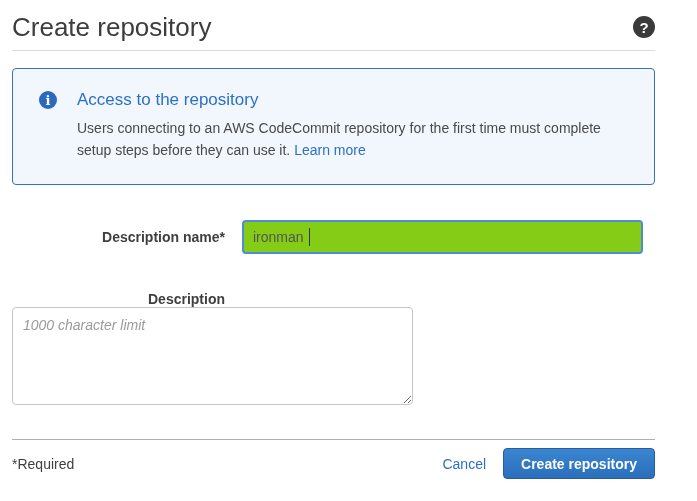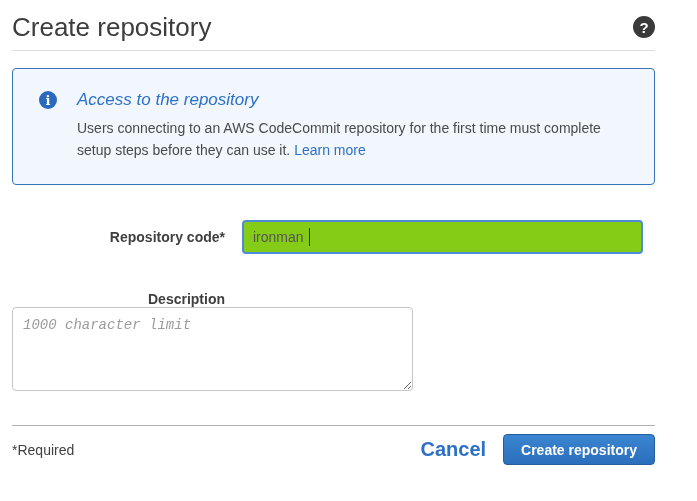--- a/index.html
+++ b/index.html
@@ -50,21 +50,21 @@
     width: 18px; height: 18px; border-radius: 50%;
     background: #2a69bd; color: #ffffff;
     display: flex; align-items: center; justify-content: center;
     font-family: "DejaVu Serif", serif;
     font-weight: bold; font-size: 13px; line-height: 1;
     flex-shrink: 0; margin-top: 1px;
   }
   .info-text { margin-left: 20px; }
   .info-title {
     font-size: 17px; font-weight: 400; color: #2c70c7;
-    margin: 0 0 7px 0; line-height: 20px; font-style: italic;
+    margin: 0 0 7px 0; line-height: 20px;
   }
   .info-body {
     font-size: 14px; line-height: 22px; color: #4a4a4a;
     max-width: 537px;
   }
   .link { color: #2c70c7; text-decoration: none; cursor: pointer; }
 
   
   .form { margin-top: 35px; }
   .form-row { display: flex; }
@@ -82,39 +82,39 @@
     border: 2px solid #4f8cd8; border-radius: 4px;
     padding: 0 9px; font-size: 14px; color: #555555;
     font-family: "Liberation Sans", sans-serif;
     outline: none; background: #84cc16;
   }
   .caret {
     position: absolute; left: 67px; top: 8px;
     width: 1px; height: 18px; background: #333333;
   }
   .textarea {
-    width: 401px; height: 84px;
+    width: 401px; height: 98px;
     border: 1px solid #c6c6c6; border-radius: 4px;
     padding: 9px 10px; font-size: 14px; color: #8b5cf6;
-    font-family: Liberation Mono, monospace;
+    font-family: Liberation Sans, sans-serif;
     resize: both; outline: none; background: #ffffff;
   }
   .textarea::placeholder { font-style: italic; color: #9b9b9b; }
 
   
   .footer {
     margin-top: 34px;
     border-top: 1px solid #b0b0b0;
     padding-top: 8px;
     display: flex; justify-content: space-between; align-items: center;
   }
   .required-note { font-weight: normal; font-size: 14px; color: #404040; }
   .actions { display: flex; align-items: center; }
   .cancel-link {
-    font-size: 20px; font-weight: bold; color: #2c70c7;
+    font-size: 14px; font-weight: normal; color: #2c70c7;
     cursor: pointer; margin-right: 17px;
   }
   .primary-button {
     height: 31px; padding: 0 17px;
     background: linear-gradient(180deg, #3a85d1, #2b6fbb);
     border: 1px solid #275d9d; border-radius: 4px;
     color: #ffffff; font-weight: bold; font-size: 14px;
     font-family: "Liberation Sans", sans-serif;
     cursor: pointer;
   }
@@ -134,21 +134,21 @@
     <div class="info-icon">i</div>
     <div class="info-text">
       <div class="info-title">Access to the repository</div>
       <div class="info-body"><span>Users connecting to an AWS CodeCommit repository for the first time must complete setup steps before they can use it. </span><a class="link">Learn more</a></div>
     </div>
   </div>
 
   <div class="form">
 
     <div class="form-row name-row">
-      <div class="form-label">Repository code*</div>
+      <div class="form-label">Description name*</div>
       <div class="input-wrap">
         <input class="text-input" type="text" value="ironman" style="">
         <div class="caret"></div>
       </div>
     </div>
 
     <div class="form-row desc-row">
       <div class="form-label">Description</div>
       <textarea class="textarea" placeholder="1000 character limit" style=""></textarea>
     </div>

